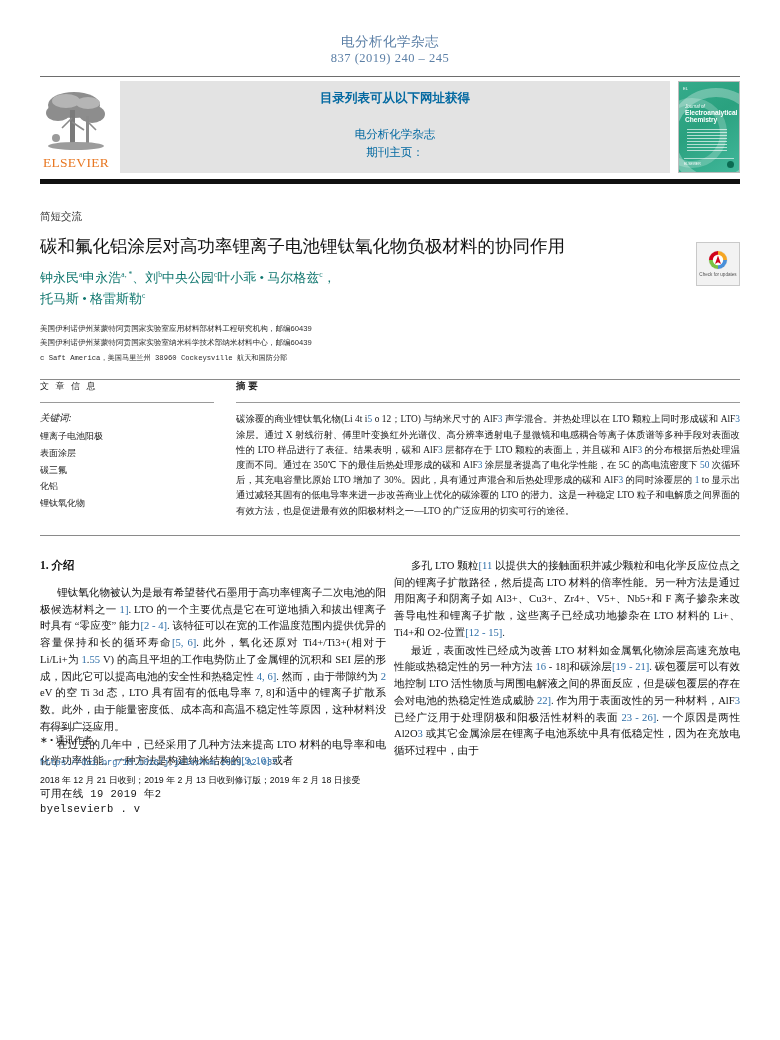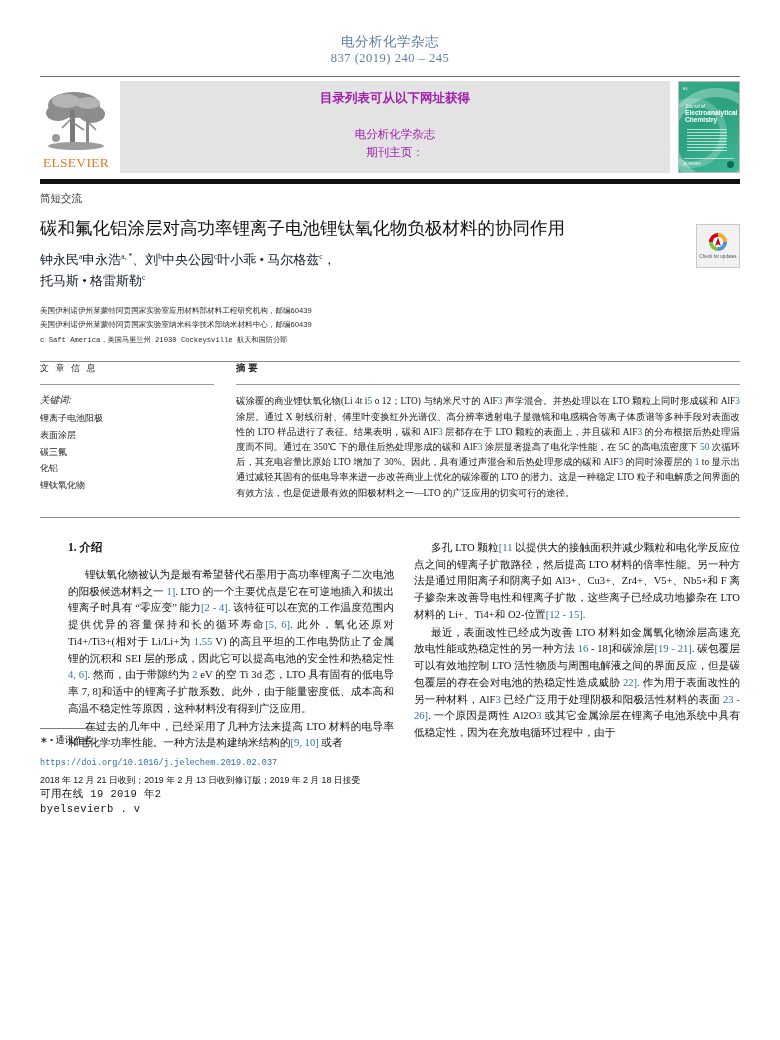--- a/index.html
+++ b/index.html
@@ -70,21 +70,21 @@
     font-weight: 400;
     margin-top: 1px;
   }
   .sd-band {
     flex: 1 1 auto;
     background: #e3e3e3;
     margin-left: 8px;
     margin-right: 8px;
     text-align: left;
     font-family: "Liberation Serif", serif;
-    color: #a21caf;
+    color: #0369a1;
     display: flex;
     flex-direction: column;
     align-items: center;
   }
   .sd-band .contents-line {
     font-size: 12.5px;
     font-weight: bold;
     margin-top: 9px;
   }
   .sd-band .jtitle {
@@ -173,42 +173,42 @@
   .rule-black {
     border-top: 5px solid #111111;
     margin-top: 6px;
   }
 
   
   .artype {
     font-family: "Liberation Sans", sans-serif;
     font-size: 10.5px;
     color: #333;
-    margin-top: 8px;
+    margin-top: 26px;
   }
   .title-row {
     display: flex;
     align-items: flex-start;
     margin-top: 12px;
   }
   .title-col { flex: 1 1 auto; }
   .art-title {
     font-family: "Liberation Serif", serif;
     font-size: 17.5px;
     line-height: 1.25;
     color: #111;
     margin: 0;
     font-weight: 400;
   }
   .authors {
     font-family: "Liberation Serif", serif;
     font-size: 13px;
     line-height: 1.55;
     margin-top: 11px;
-    color: #0f172a;
+    color: #0f766e;
   }
   .authors sup { font-size: 7.5px; vertical-align: super; }
   .crossmark {
     flex: 0 0 44px;
     width: 44px; height: 44px;
     border: 1px solid #c9c9c9;
     background: #f2f2f2;
     margin-left: 10px;
     margin-top: 6px;
     display: flex;
@@ -299,22 +299,21 @@
 
   .rule-mid2 {
     border-top: 1px solid #8a8a8a;
     margin-top: 16px;
   }
 
   
   .body-cols {
     display: flex;
     margin-top: 22px;
-    gap: 20px;
-    margin-left: 28px;
+    gap: 8px;
   }
   .col {
     flex: 1 1 0;
     min-width: 0;
   }
   .sec-head {
     font-family: "Liberation Serif", serif;
     font-size: 11.5px;
     font-weight: bold;
     color: #111;
@@ -464,21 +463,21 @@
         <circle cx="10" cy="10" r="5.2" fill="#ffffff"></circle>
         <path d="M10 5.5 L13 14 L10 12.3 L7 14 Z" fill="#d0021b"></path>
       </svg>
       <div class="cm-text">Check for updates</div>
     </div>
   </div>
 
   <div class="affils">
     <div>美国伊利诺伊州莱蒙特阿贡国家实验室应用材料部材料工程研究机构，邮编60439</div>
     <div>美国伊利诺伊州莱蒙特阿贡国家实验室纳米科学技术部纳米材料中心，邮编60439</div>
-    <div class="mono">c Saft America，美国马里兰州 21030 Cockeysville 航天和国防分部</div>
+    <div class="mono">c Saft America，美国马里兰州 38960 Cockeysville 航天和国防分部</div>
   </div>
 
   <div class="rule-mid"></div>
 
   <div class="infoblock">
     <div class="infocol">
       <div class="info-head">文 章 信 息</div>
       <div class="sub-rule"></div>
       <div class="kw-label">关键词:</div>
       <div class="kw-list">

